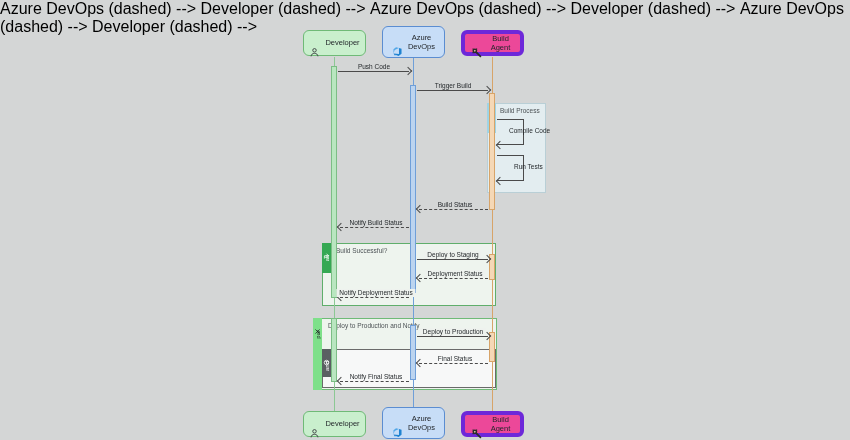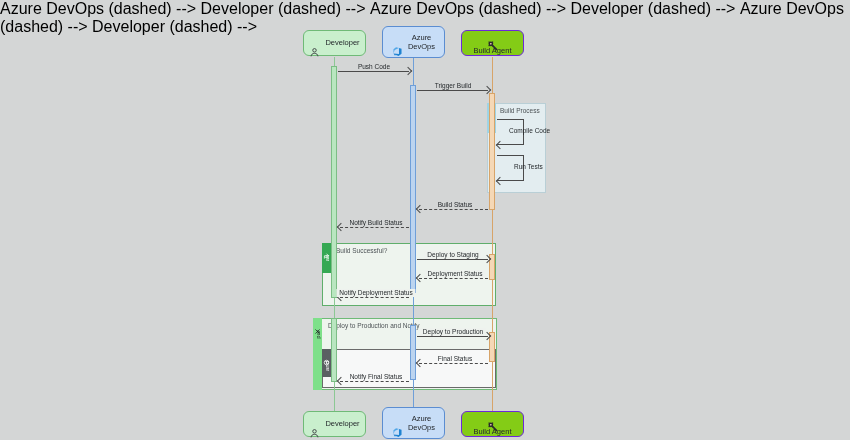--- a/index.html
+++ b/index.html
@@ -37,23 +37,22 @@
   }
   .actor-dev {
     background: #c9efcd;
     border: 1px solid #6fba77;
   }
   .actor-ado {
     background: #c7ddf7;
     border: 1px solid #5b8dd1;
   }
   .actor-agent {
-    background: #84cc16;
-    border: 1px solid #6d28d9;
-    flex-direction: column;
+    background: #ec4899;
+    border: 4px solid #6d28d9;
   }
   .actor-icon {
     flex: 0 0 auto;
     width: 11px;
     height: 11px;
     display: block;
   }
 
   
   .lifeline {

